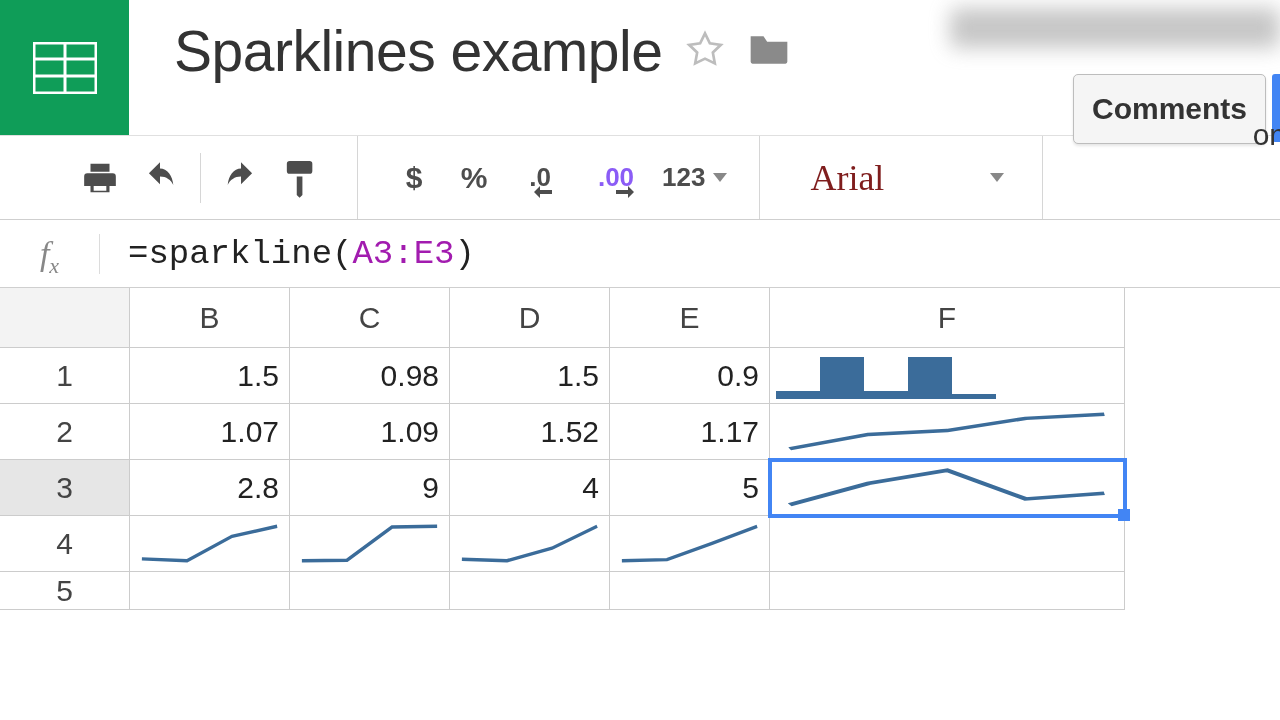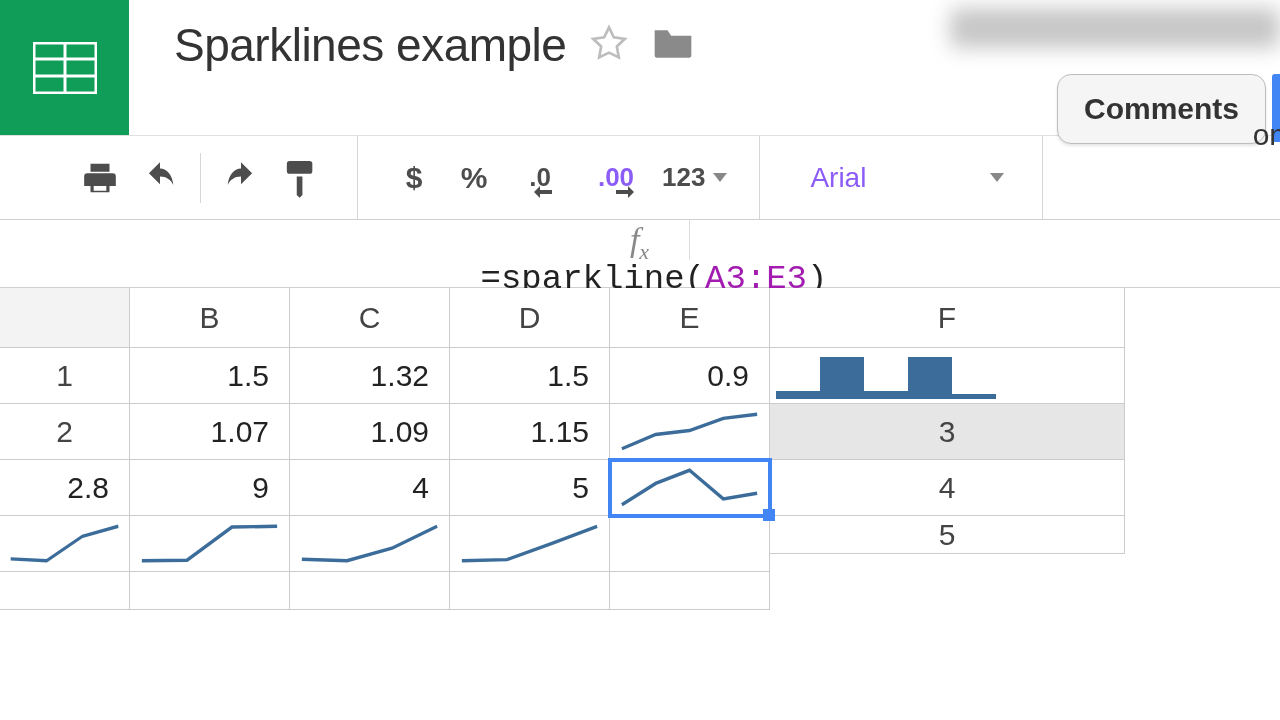--- a/index.html
+++ b/index.html
@@ -13,54 +13,54 @@
     --muted:#646464;
     --icon:#4d4d4d;
   }
   html,body{margin:0;padding:0;font-family:Arial,Helvetica,sans-serif;color:var(--text);width:1280px;height:720px;overflow:hidden;background:#fff;}
   * {box-sizing:border-box;}
 
   
   #logo-square{width:129px;height:135px;background:var(--green);display:flex;align-items:center;justify-content:center;}
   #top-strip{display:flex;align-items:stretch;}
   #title-area{padding:18px 0 0 45px;position:relative;flex:1;}
-  #doc-title{font-size:46px;font-weight:400;color:#333;letter-spacing:-0.5px;display:inline-block;vertical-align:middle;}
+  #doc-title{font-size:57px;font-weight:400;color:#333;letter-spacing:-0.5px;display:inline-block;vertical-align:middle;}
   #star-icon,#folder-icon{display:inline-block;vertical-align:middle;margin-left:18px;color:#9e9e9e;}
 
   #menu-bar{margin-top:18px;font-size:30px;color:#333;}
   #menu-bar span{margin-right:46px;display:inline-block;cursor:default;}
 
   #blur-email{position:absolute;right:0px;top:8px;width:330px;height:40px;background:#999;filter:blur(10px);border-radius:6px;opacity:0.55;}
-  #comments-btn{position:absolute;right:14px;top:74px;background:#f5f5f5;border:1px solid #bdbdbd;border-radius:14px;padding:17px 26px;font-size:30px;font-weight:700;color:#333;box-shadow:0 2px 3px rgba(0,0,0,0.1);}
+  #comments-btn{position:absolute;right:14px;top:74px;background:#f5f5f5;border:1px solid #bdbdbd;border-radius:5px;padding:17px 18px;font-size:30px;font-weight:700;color:#333;box-shadow:0 2px 3px rgba(0,0,0,0.1);}
   #share-sliver{position:absolute;right:0;top:74px;width:8px;height:68px;background:#4285f4;border-top-left-radius:3px;border-bottom-left-radius:3px;}
   #on-stub{position:absolute;right:-6px;top:118px;font-size:30px;color:#333;}
 
   
   #toolbar{margin-top:0px;border-top:1px solid #e0e0e0;border-bottom:1px solid #cfcfcf;height:85px;display:flex;align-items:center;}
   #toolbar .group{display:flex;align-items:center;height:100%;padding:0 26px;border-right:1px solid #d6d6d6;}
   #toolbar .tool{display:inline-flex;align-items:center;justify-content:center;width:52px;height:52px;margin:0 4px;color:var(--icon);position:relative;}
   #toolbar .big-text{font-size:30px;font-weight:700;color:var(--icon);padding:0 6px;}
   #toolbar .fmt123{font-size:26px;font-weight:700;color:var(--icon);padding:0 6px;display:flex;align-items:center;}
   #toolbar .dd-arrow{width:0;height:0;border-left:7px solid transparent;border-right:7px solid transparent;border-top:9px solid #888;margin-left:8px;}
-  #toolbar .font-sel{font-size:28px;color:#8b5cf6;padding:0 12px 0 24px;min-width:230px;display:flex;align-items:center;justify-content:space-between;}
+  #toolbar .font-sel{font-size:36px;color:#7f1d1d;padding:0 12px 0 24px;min-width:230px;display:flex;align-items:center;justify-content:space-between;font-family:Liberation Serif, serif;}
   #toolbar .group.first{padding-left:70px;}
   #toolbar .sep-in{width:1px;height:50px;background:#d6d6d6;margin:0 10px;}
 
   
-  #formula-bar{height:68px;border-bottom:1px solid #cfcfcf;display:flex;align-items:center;flex-direction:column;}
+  #formula-bar{height:68px;border-bottom:1px solid #cfcfcf;display:flex;align-items:center;}
   #fx{width:100px;font-style:italic;font-family:Georgia,serif;font-size:34px;color:#888;text-align:center;border-right:1px solid #dcdcdc;height:40px;line-height:40px;}
   #formula-input{font-family:"Courier New",monospace;font-size:34px;padding-left:28px;white-space:pre;}
   #formula-input .ref{color:#a21caf;}
 
   
   #grid{display:grid;grid-template-columns:130px 160px 160px 160px 160px 355px;}
   .hdr{background:#fff;border-right:1px solid var(--grid-border);border-bottom:1px solid var(--grid-border);height:60px;display:flex;align-items:center;justify-content:center;font-size:30px;color:#444;}
   .corner{background:var(--header-gray);border-right:1px solid var(--grid-border);border-bottom:1px solid var(--grid-border);}
   .rowhdr{background:#fff;border-right:1px solid var(--grid-border);border-bottom:1px solid var(--grid-border);display:flex;align-items:center;justify-content:center;font-size:30px;color:#444;}
-  .cell{border-right:1px solid var(--grid-border);border-bottom:1px solid var(--grid-border);height:56px;display:flex;align-items:center;justify-content:flex-end;padding-right:20px;font-size:30px;color:#222;position:relative;}
+  .cell{border-right:1px solid var(--grid-border);border-bottom:1px solid var(--grid-border);height:56px;display:flex;align-items:center;justify-content:flex-end;padding-right:10px;font-size:30px;color:#222;position:relative;}
   .cell.spark, .cell.bars, .cell.linem{padding:4px 6px;justify-content:stretch;}
 
   
   #grid .cell.r3, #grid .rowhdr.r3{background:#eeeeee;}
   #grid .rowhdr.r3{background:#eeeeee;}
 
   
   .sel-cell{outline:4px solid var(--selection);outline-offset:-2px;z-index:2;}
   .sel-handle{position:absolute;right:-6px;bottom:-6px;width:12px;height:12px;background:var(--selection);}
 
@@ -166,35 +166,36 @@
 <div id="grid">
   <div class="corner"></div>
   <div class="hdr">B</div>
   <div class="hdr">C</div>
   <div class="hdr">D</div>
   <div class="hdr">E</div>
   <div class="hdr">F</div>
 
   <div class="rowhdr">1</div>
   <div class="cell">1.5</div>
-  <div class="cell">1.32</div>
+  <div class="cell">0.98</div>
   <div class="cell">1.5</div>
   <div class="cell">0.9</div>
   <div class="cell bars" id="bars-F1">
       <div style="height: 7.56px;"></div>
       <div style="height: 42px;"></div>
       <div style="height: 7.56px;"></div>
       <div style="height: 42px;"></div>
       <div style="height: 5.04px;"></div>
     </div>
 
   <div class="rowhdr">2</div>
   <div class="cell">1.07</div>
   <div class="cell">1.09</div>
-  <div class="cell">1.15</div>
+  <div class="cell">1.52</div>
+  <div class="cell">1.17</div>
   <div class="cell linem" id="line-F2">
       <svg width="100%" height="100%" viewBox="0 0 100 30" preserveAspectRatio="none" class="sl">
         <path d="M4.0 26.0 L27.0 16.9 L50.0 14.4 L73.0 6.6 L96.0 4.0 "></path>
       </svg>
     </div>
 
   <div class="rowhdr r3" style="background:#e6e6e6">3</div>
   <div class="cell">2.8</div>
   <div class="cell">9</div>
   <div class="cell">4</div>

